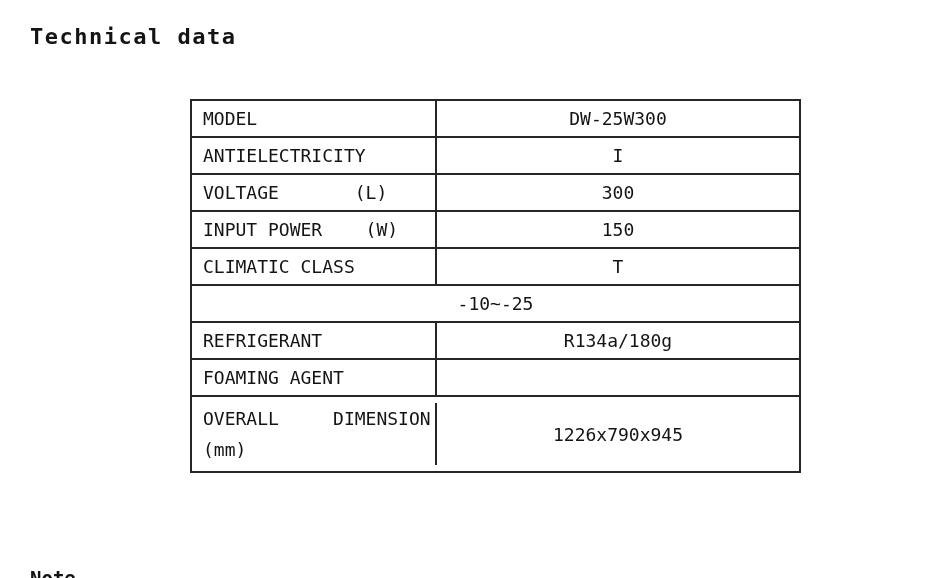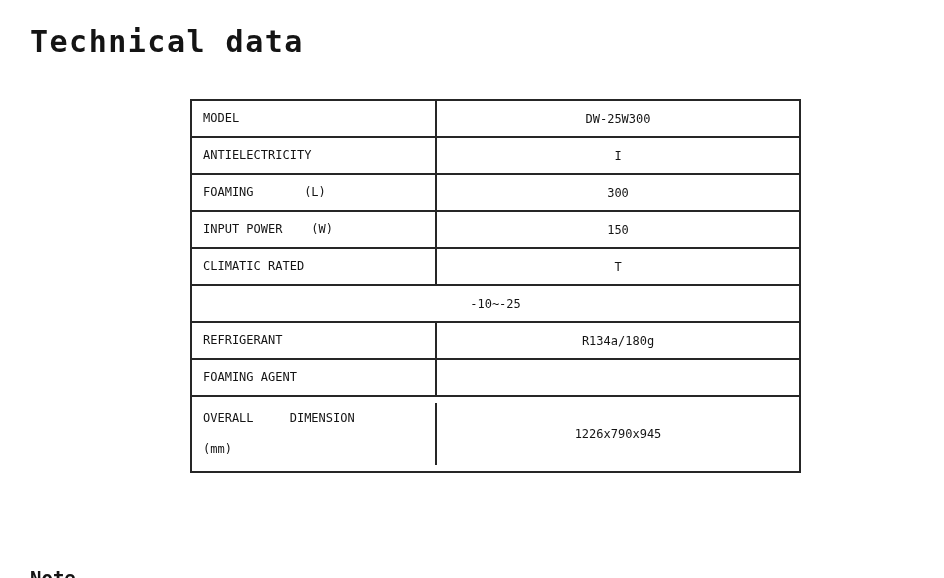--- a/index.html
+++ b/index.html
@@ -7,21 +7,21 @@
     width: 944px; height: 578px;
     background: #ffffff;
     overflow: hidden;
     position: relative;
     font-family: "DejaVu Sans Mono", "DejaVu Sans", monospace;
     color: #141414;
   }
   .page-title {
     position: absolute;
     left: 30px; top: 24px;
-    font-size: 30px;
+    font-size: 22px;
     font-weight: bold;
     letter-spacing: 1.5px;
     white-space: pre;
   }
   .spec-table {
     position: absolute;
     left: 190px; top: 99px;
     width: 611px;
     border: 2px solid #262626;
     background: #ffffff;
@@ -30,21 +30,21 @@
     display: flex;
     height: 37px;
     border-bottom: 2px solid #262626;
   }
   .trow.tall {
     height: 74px;
     border-bottom: none;
     align-items: center;
   }
   .cell {
-    font-size: 12px;
+    font-size: 18px;
     display: flex;
     align-items: center;
     overflow: hidden;
   }
   .cell.label {
     width: 245px;
     border-right: 2px solid #262626;
     padding-left: 11px;
     white-space: pre;
     line-height: 31px;
@@ -79,32 +79,32 @@
     <div class="cell label">MODEL</div>
     <div class="cell value">DW-25W300</div>
   </div>
 
   <div class="trow">
     <div class="cell label">ANTIELECTRICITY</div>
     <div class="cell value">I</div>
   </div>
 
   <div class="trow">
-    <div class="cell label">FOAMING       (L)</div>
+    <div class="cell label">VOLTAGE       (L)</div>
     <div class="cell value">300</div>
   </div>
 
   <div class="trow">
     <div class="cell label">INPUT POWER    (W)</div>
     <div class="cell value">150</div>
   </div>
 
 
   <div class="trow">
-    <div class="cell label">CLIMATIC RATED</div>
+    <div class="cell label">CLIMATIC CLASS</div>
     <div class="cell value">T</div>
   </div>
 
   <div class="trow">
     <div class="cell value">-10~-25</div>
   </div>
 
 
   <div class="trow">
     <div class="cell label">REFRIGERANT</div>

